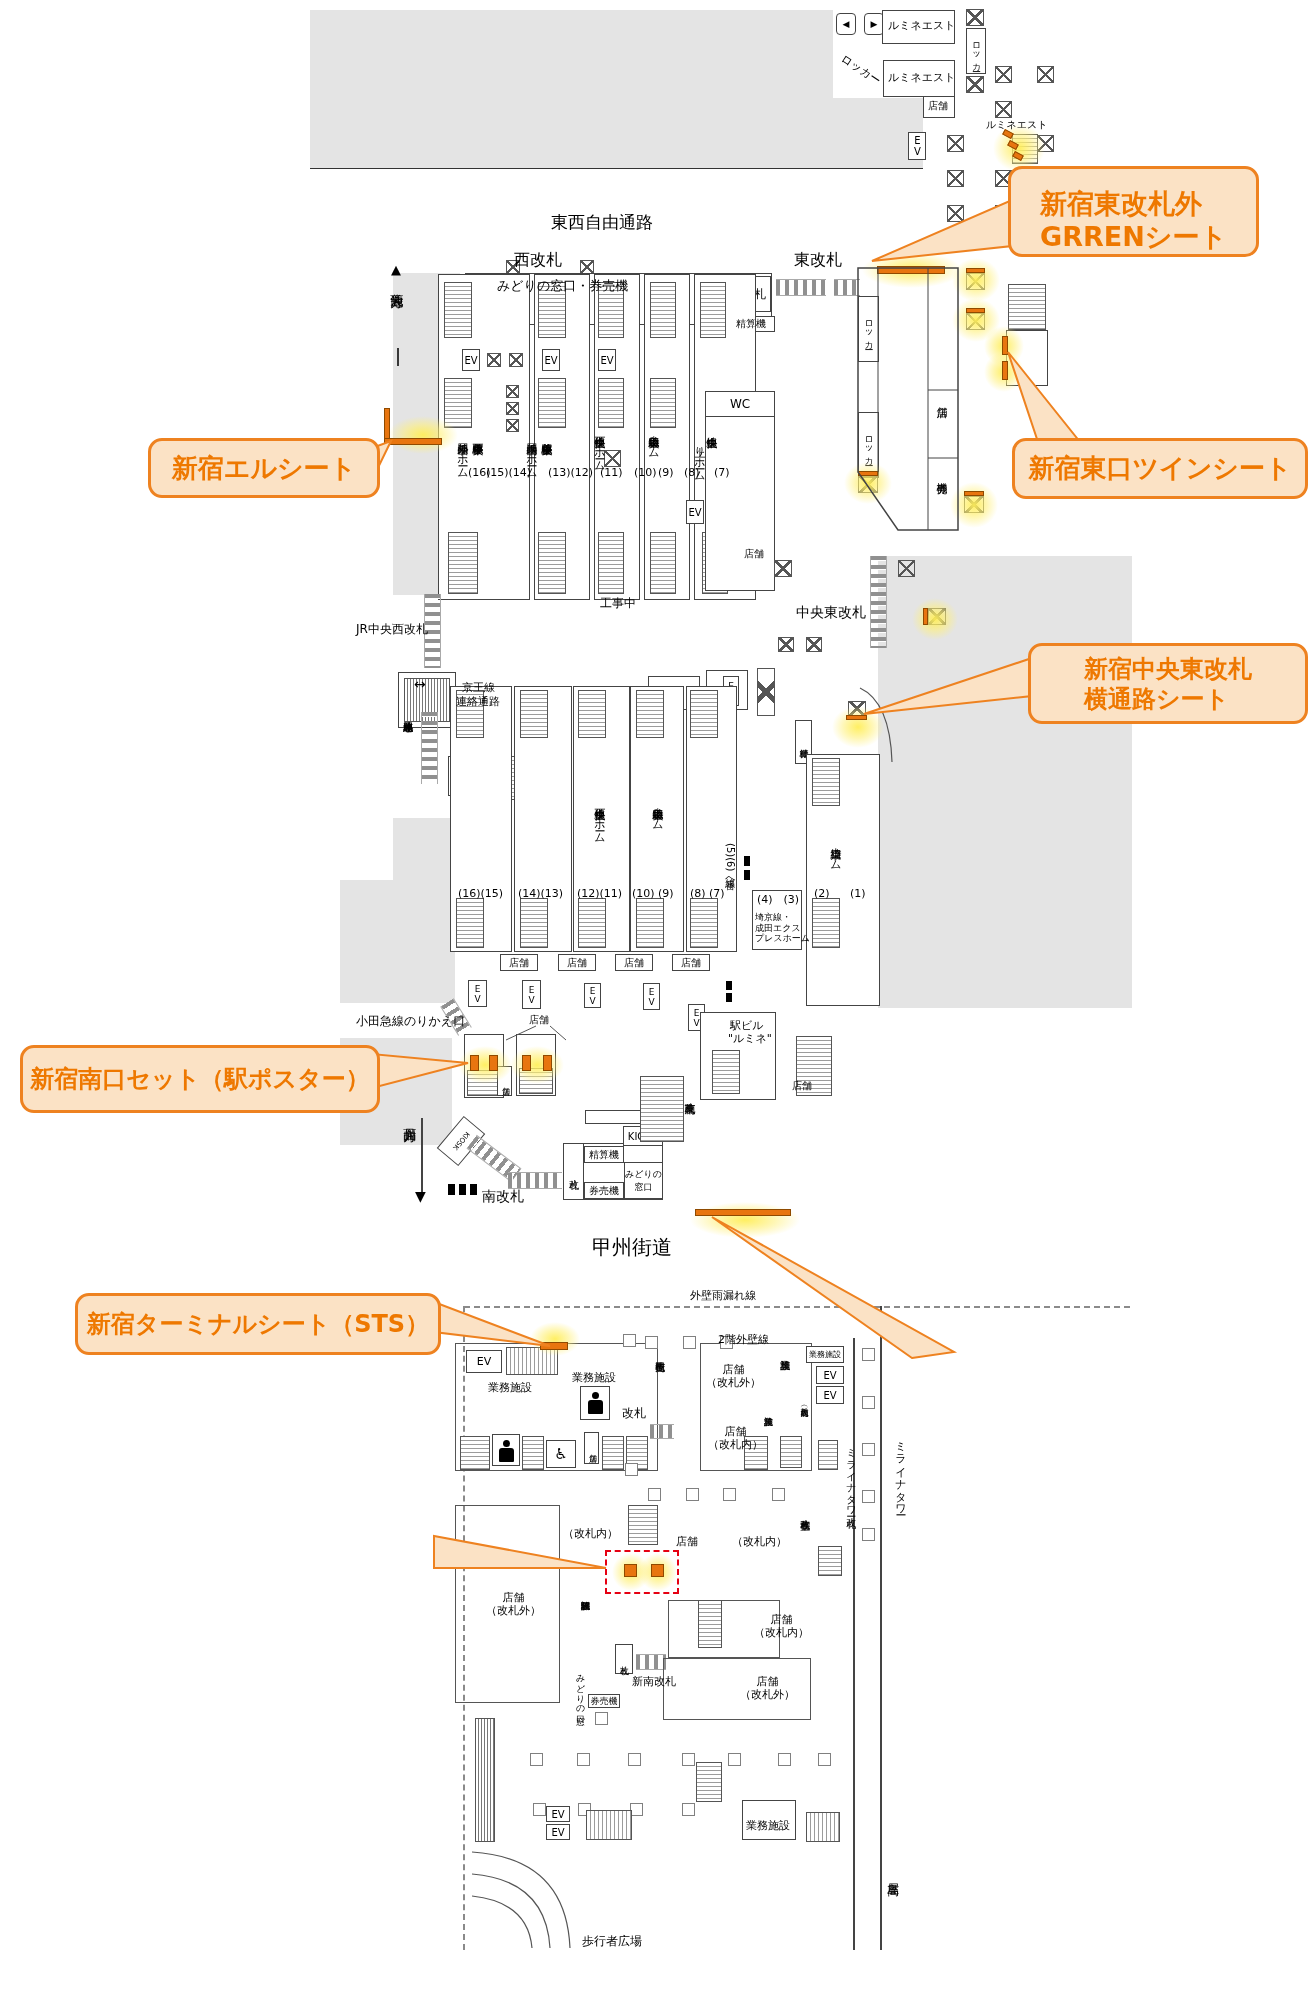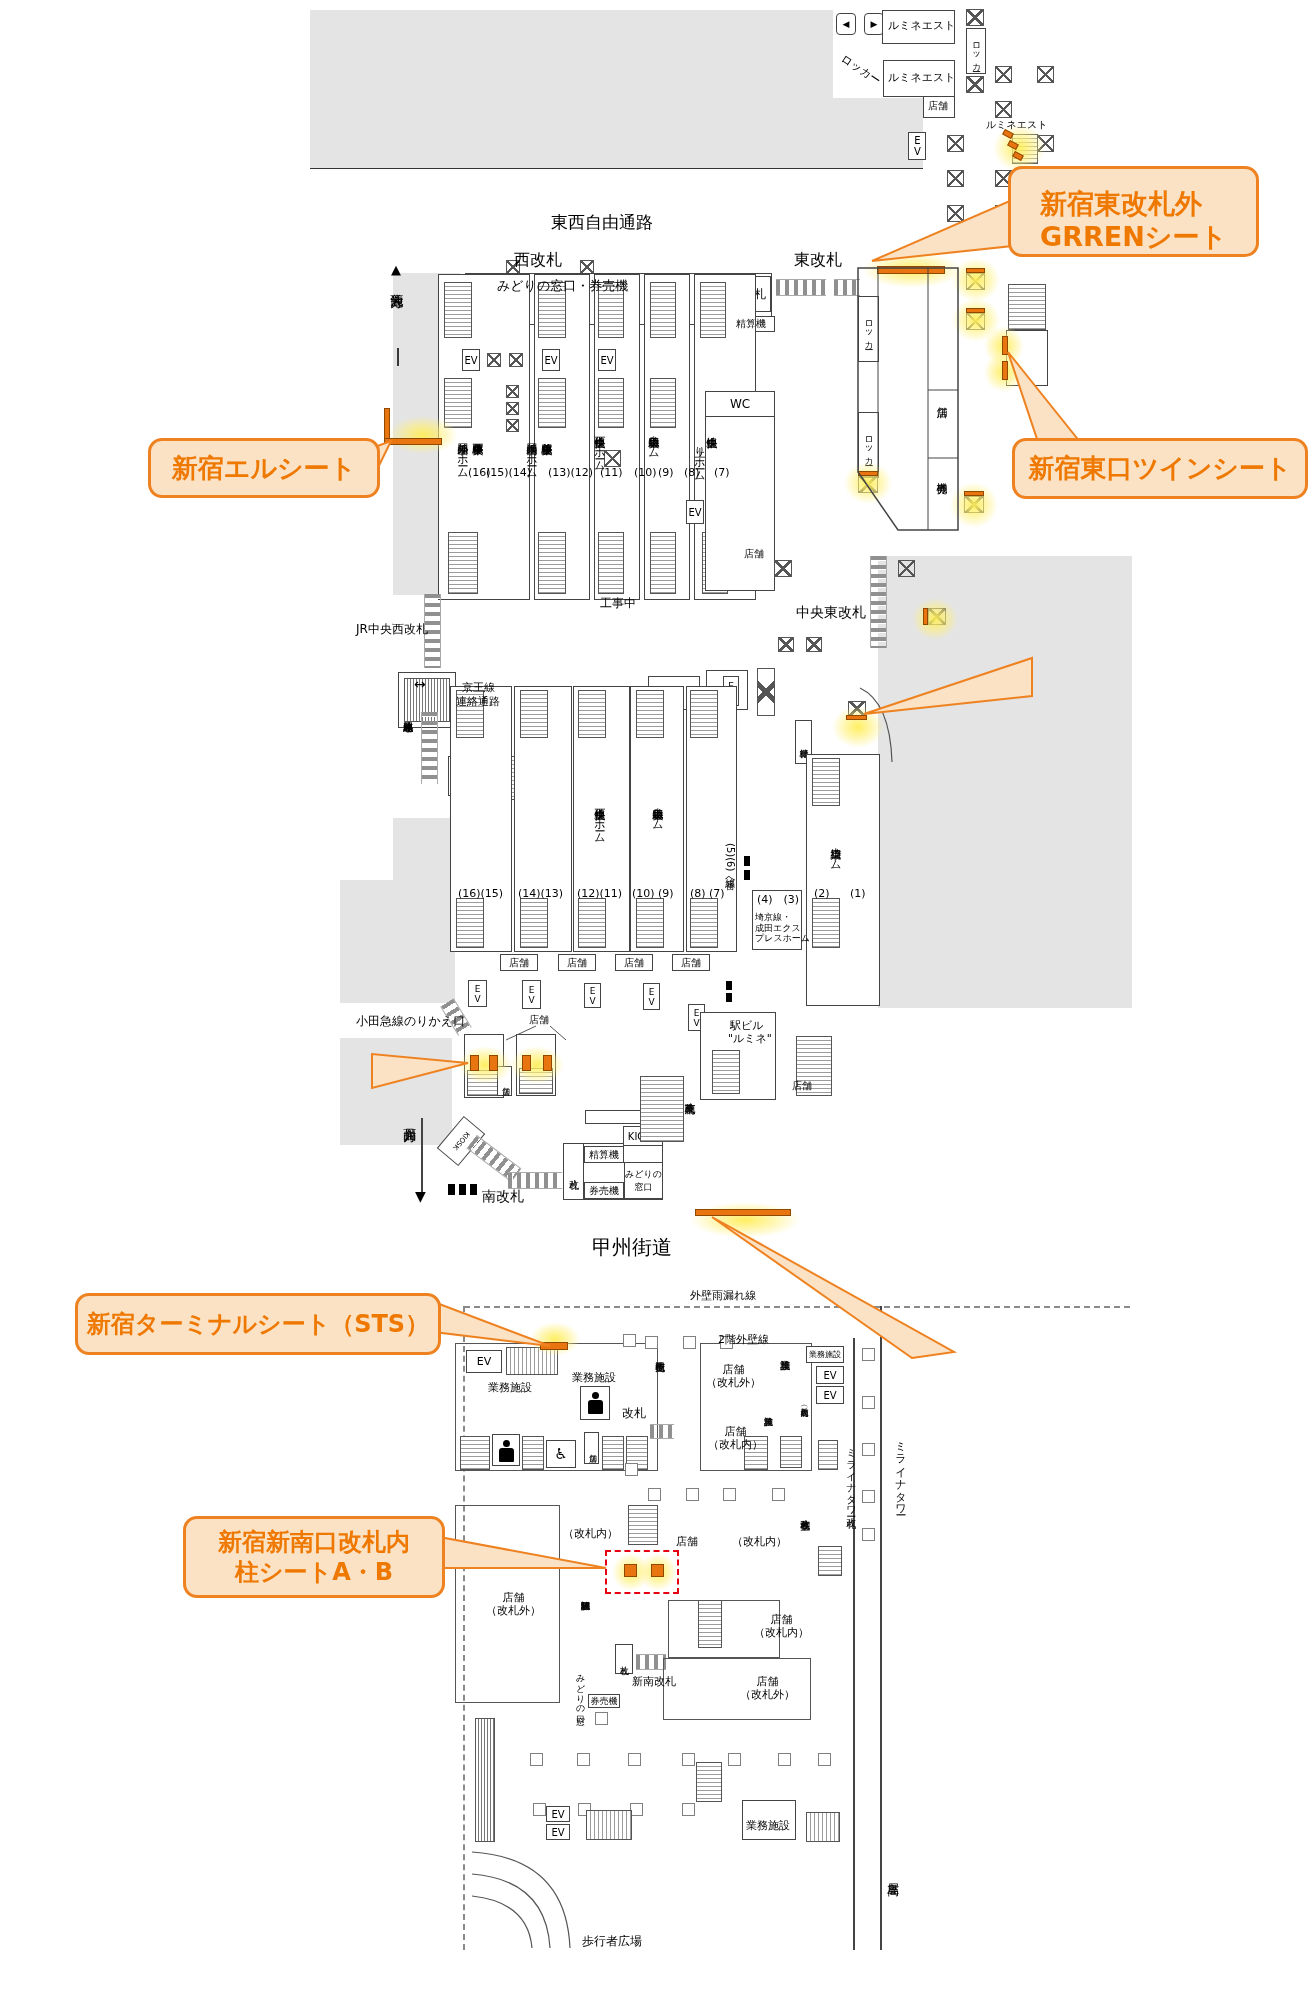--- a/index.html
+++ b/index.html
@@ -545,23 +545,26 @@
         <span class="cl-line">新宿東改札外</span>
         <span class="cl-line">GRRENシート</span>
       </div>
   </div>
   <div class="callout ctr" style="left:1012px;top:438px;width:290px;height:55px;font-size:26px;">
     <span>新宿東口ツインシート</span>
   </div>
   <div class="callout ctr" style="left:148px;top:438px;width:226px;height:54px;font-size:26px;">
     <span>新宿エルシート</span>
   </div>
+  <div class="callout ctr" style="left:1028px;top:643px;width:274px;height:75px;font-size:24px;">
+    <div style="text-align:left;">
+        <span class="cl-line">新宿中央東改札</span>
+        <span class="cl-line">横通路シート</span>
+      </div>
+  </div>
+  <div class="callout ctr" style="left:20px;top:1045px;width:354px;height:62px;font-size:24px;">
+    <span>新宿南口セット（駅ポスター）</span>
+  </div>
   <div class="callout ctr" style="left:75px;top:1293px;width:360px;height:56px;font-size:24px;">
     <span>新宿ターミナルシート（STS）</span>
   </div>
-  <div class="callout ctr" style="left:183px;top:1516px;width:256px;height:76px;font-size:24px;">
-    <div style="text-align:center;">
-        <span class="cl-line">新宿新南口改札内</span>
-        <span class="cl-line">柱シートA・B</span>
-      </div>
-  </div>
 
 </div>
 
 </body></html>

